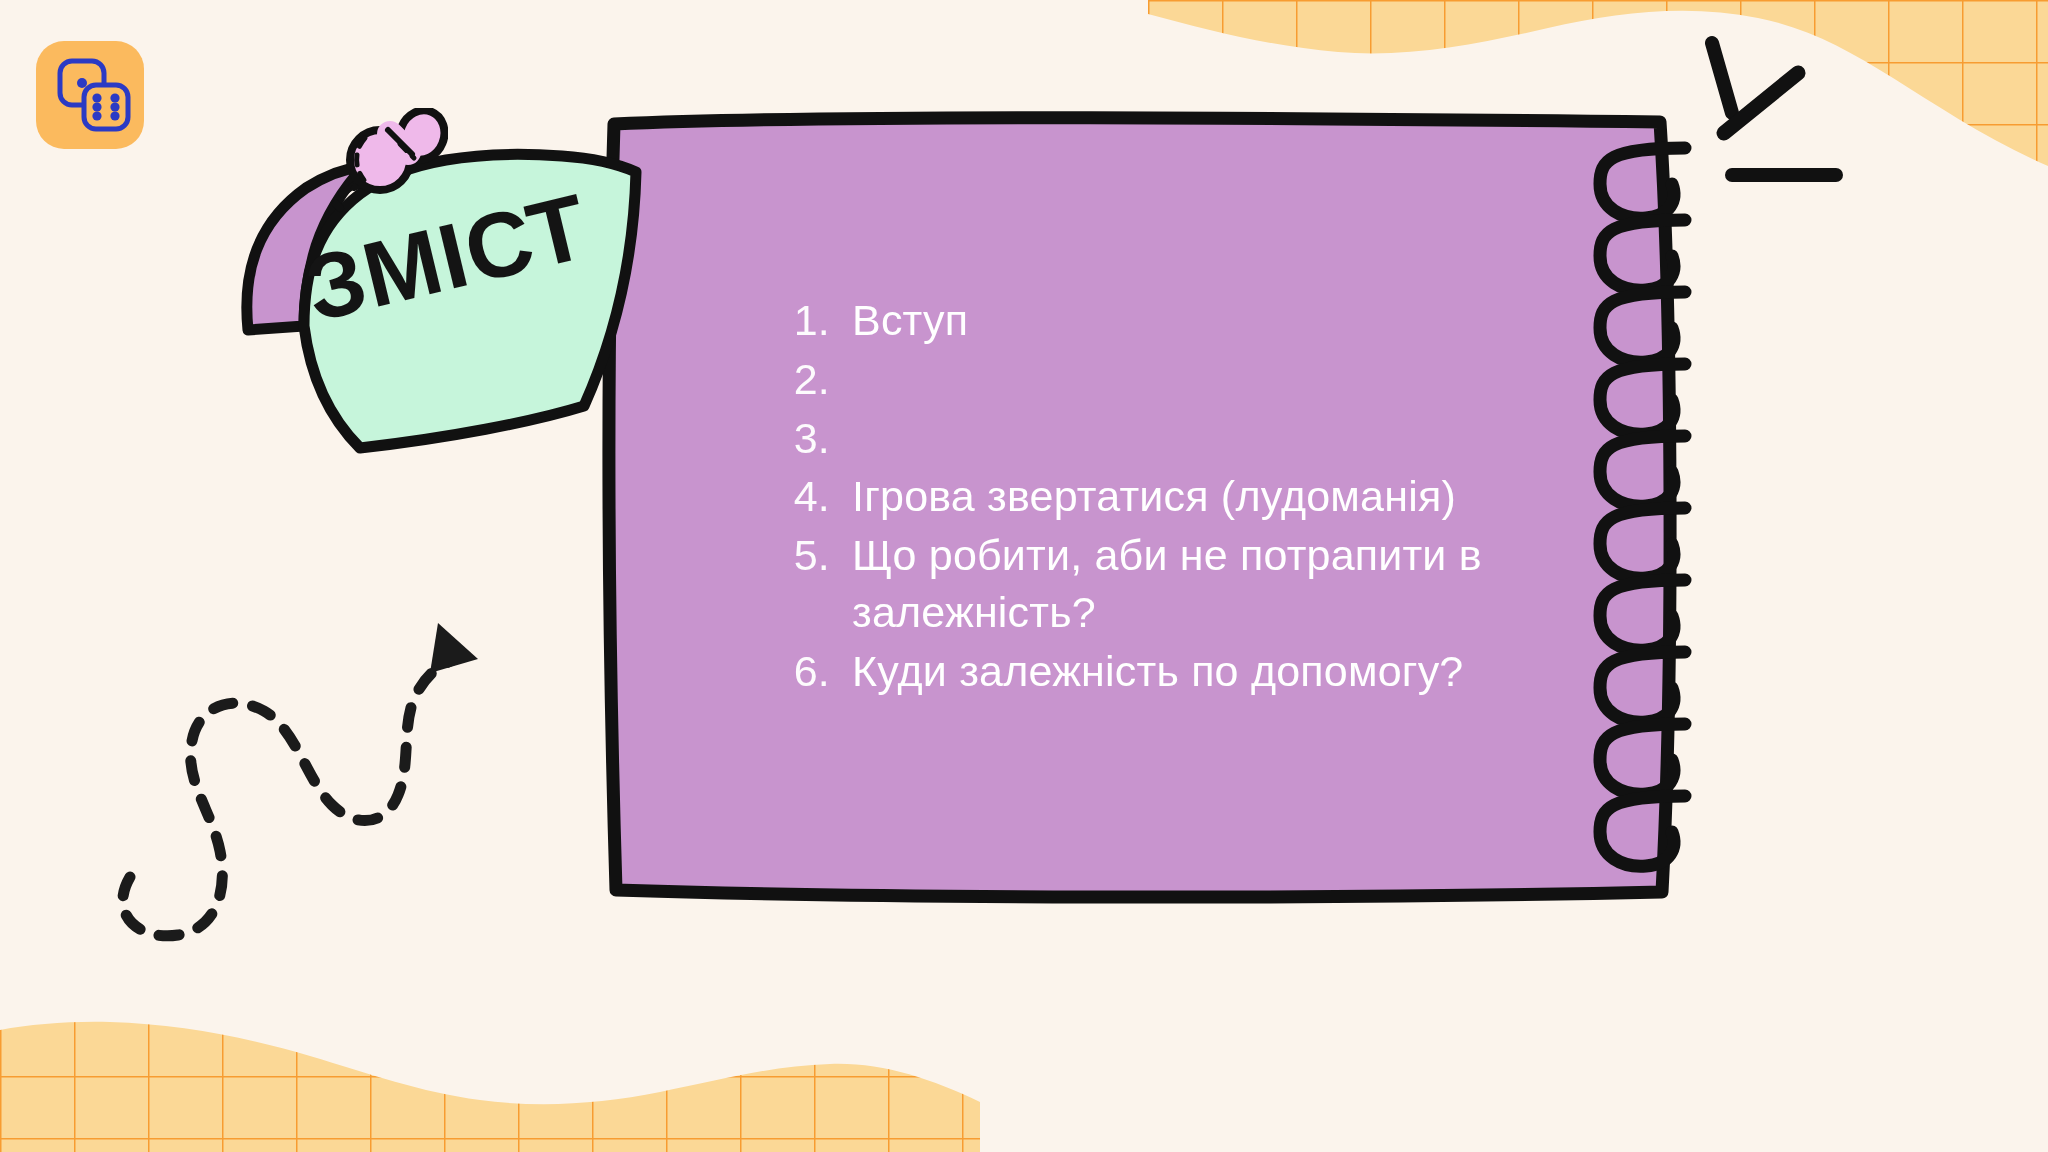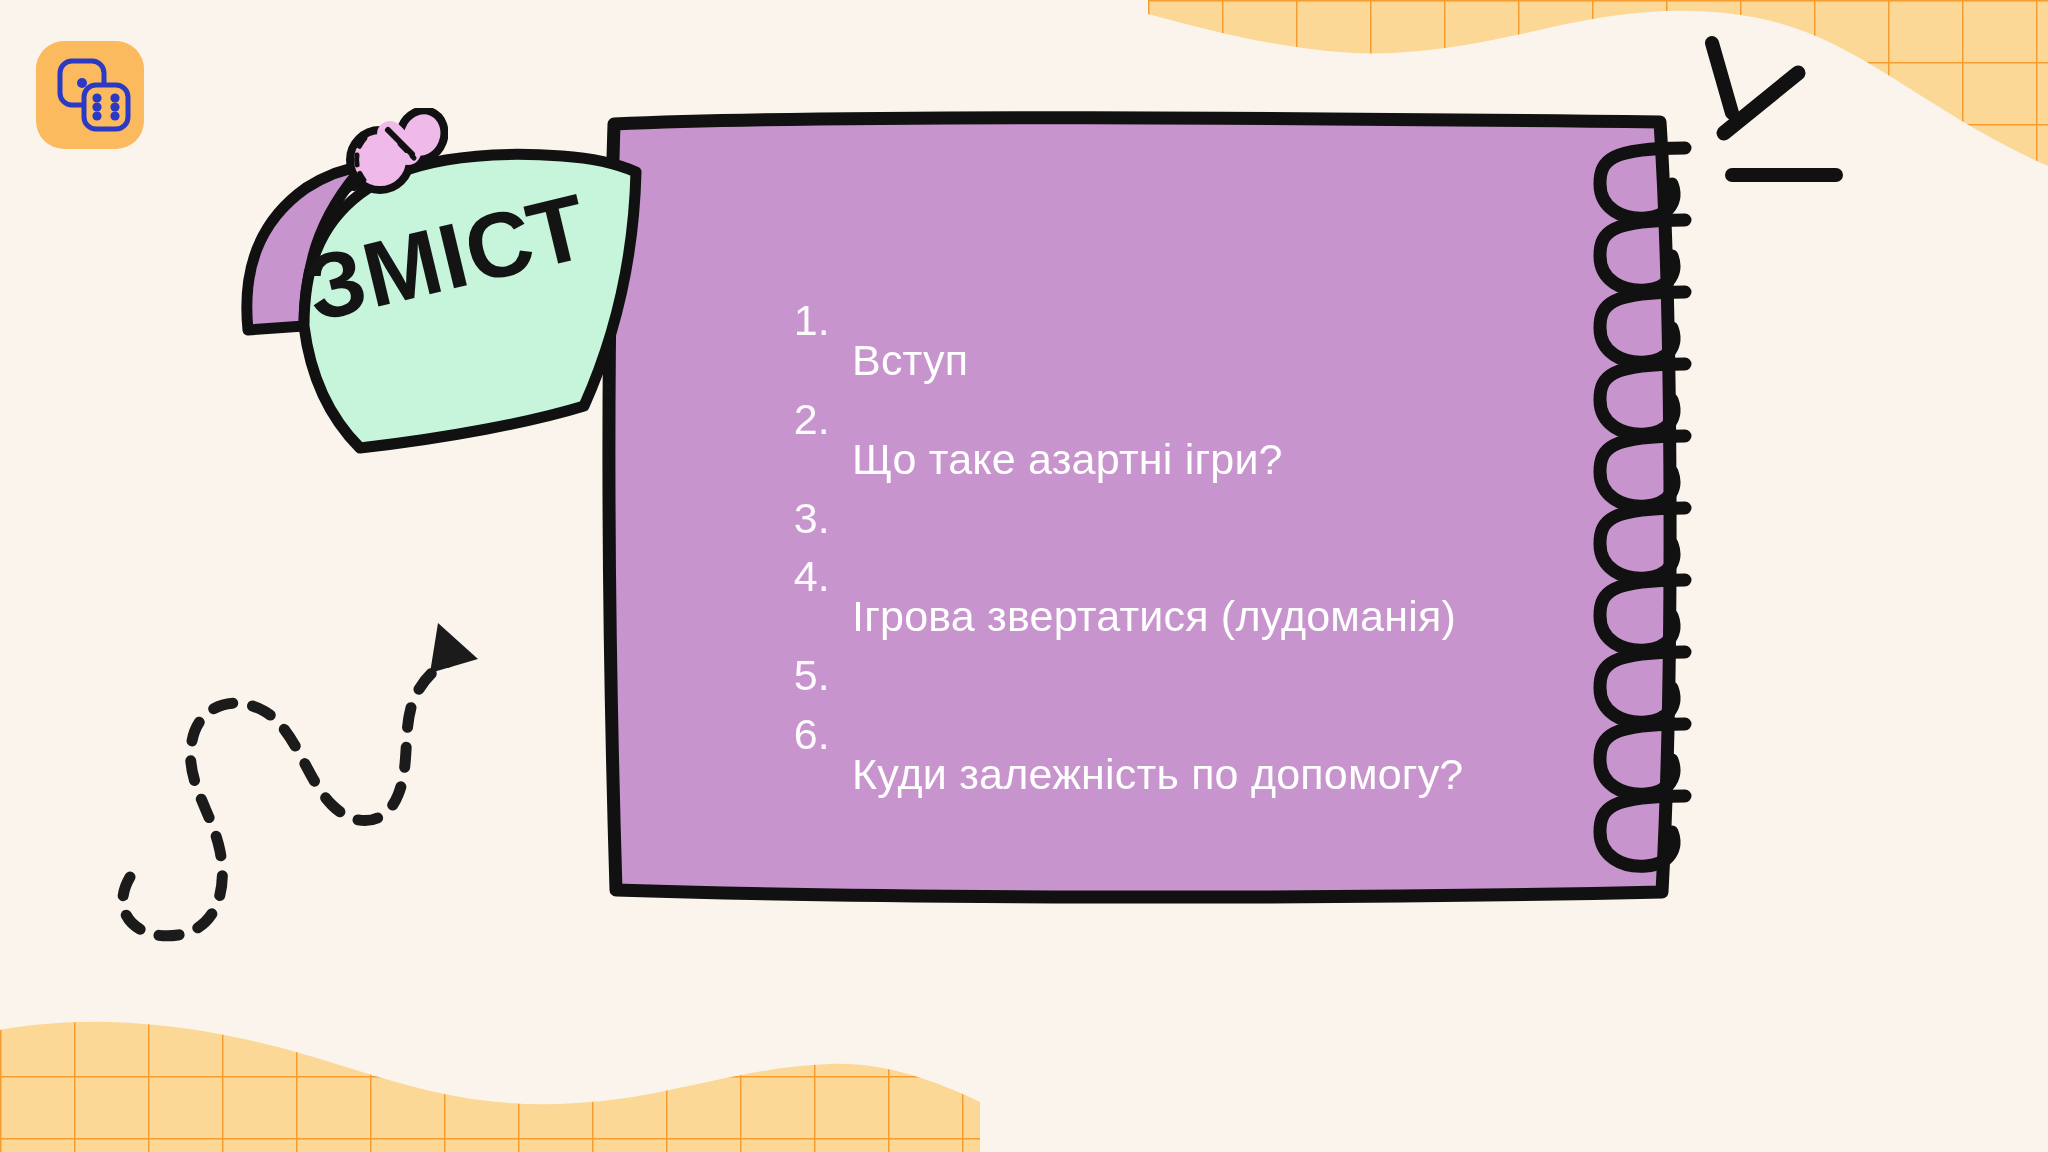--- a/index.html
+++ b/index.html
@@ -25,21 +25,21 @@
   .card-wrap{position:absolute;left:600px;top:108px;width:1120px;height:800px;}
 
   
   .toc-list{
     position:absolute;left:770px;top:292px;width:780px;
     color:#FFFFFF;font-size:43px;line-height:1.32;
     letter-spacing:.2px;
   }
   .toc-item{display:flex;align-items:flex-start;margin-bottom:2px;}
   .toc-num{flex:0 0 auto;width:60px;text-align:right;padding-right:22px;opacity:.97;}
-  .toc-txt{flex:1 1 auto;margin-top:40px;}
+  .toc-txt{flex:1 1 auto;}
 
   
   .sticky{position:absolute;left:232px;top:130px;width:460px;height:340px;}
   .sticky-label{
     position:absolute;left:296px;top:240px;
     transform:rotate(-13.5deg);transform-origin:left top;
     font-size:92px;font-weight:700;color:#141414;letter-spacing:1px;
     white-space:nowrap;
   }
 
@@ -131,31 +131,31 @@
     </svg>
   </div>
 
   <div class="toc-list">
     <div class="toc-item">
       <span class="toc-num">1.</span>
       <span class="toc-txt">Вступ</span>
     </div>
     <div class="toc-item">
       <span class="toc-num">2.</span>
-      <span class="toc-txt">Що таке азартні ігри?</span>
     </div>
     <div class="toc-item">
       <span class="toc-num">3.</span>
     </div>
     <div class="toc-item">
       <span class="toc-num">4.</span>
       <span class="toc-txt">Ігрова звертатися (лудоманія)</span>
     </div>
     <div class="toc-item">
       <span class="toc-num">5.</span>
+      <span class="toc-txt">Що робити, аби не потрапити в залежність?</span>
     </div>
     <div class="toc-item">
       <span class="toc-num">6.</span>
       <span class="toc-txt">Куди залежність по допомогу?</span>
     </div>
   </div>
 
   <div class="sticky">
     <svg width="460" height="340" viewBox="0 0 460 340" xmlns="http://www.w3.org/2000/svg">
 

